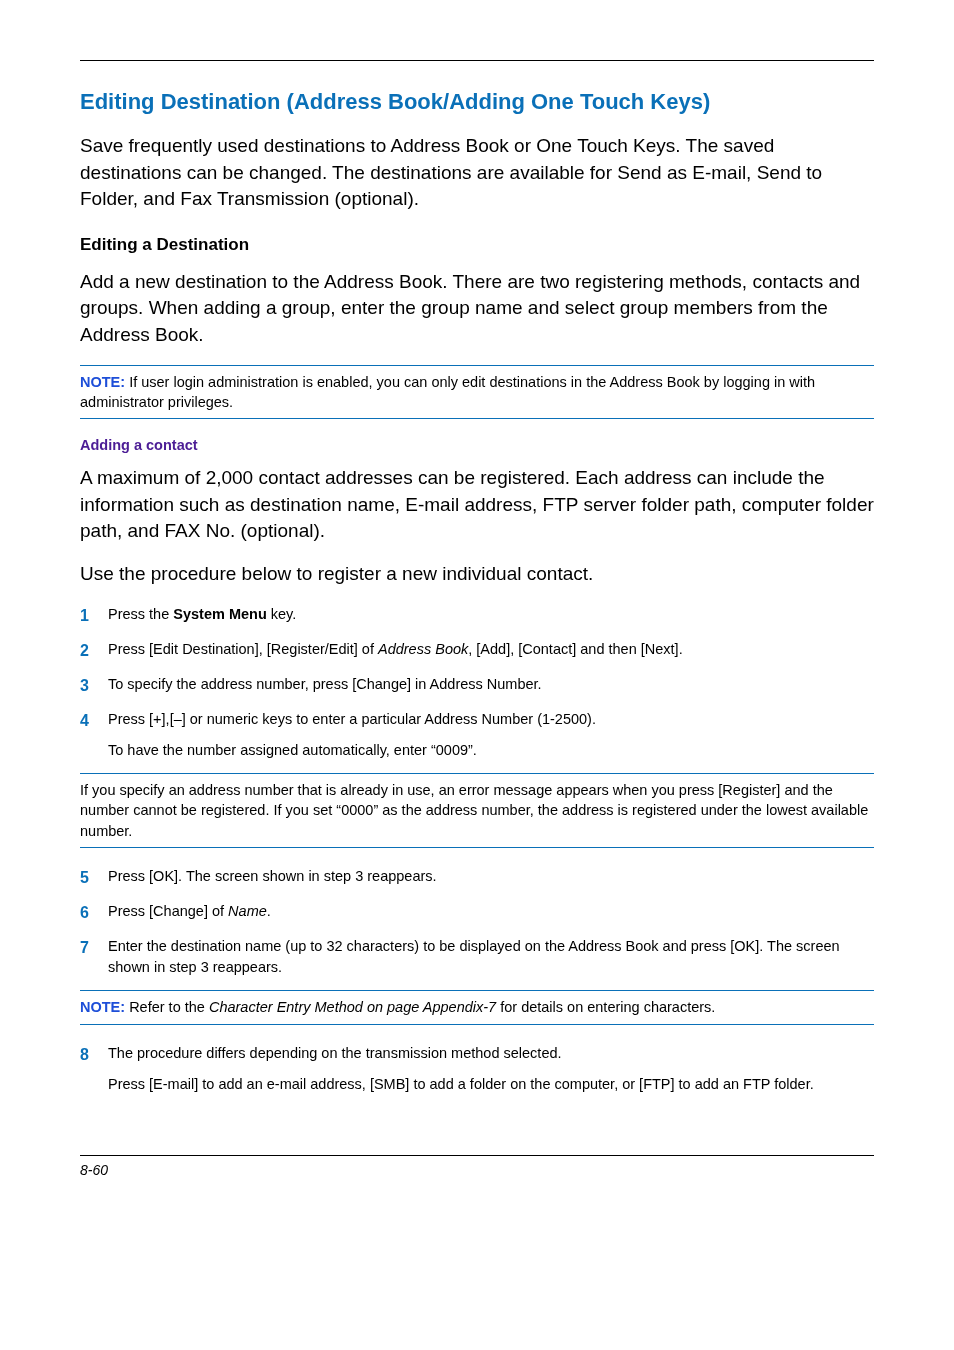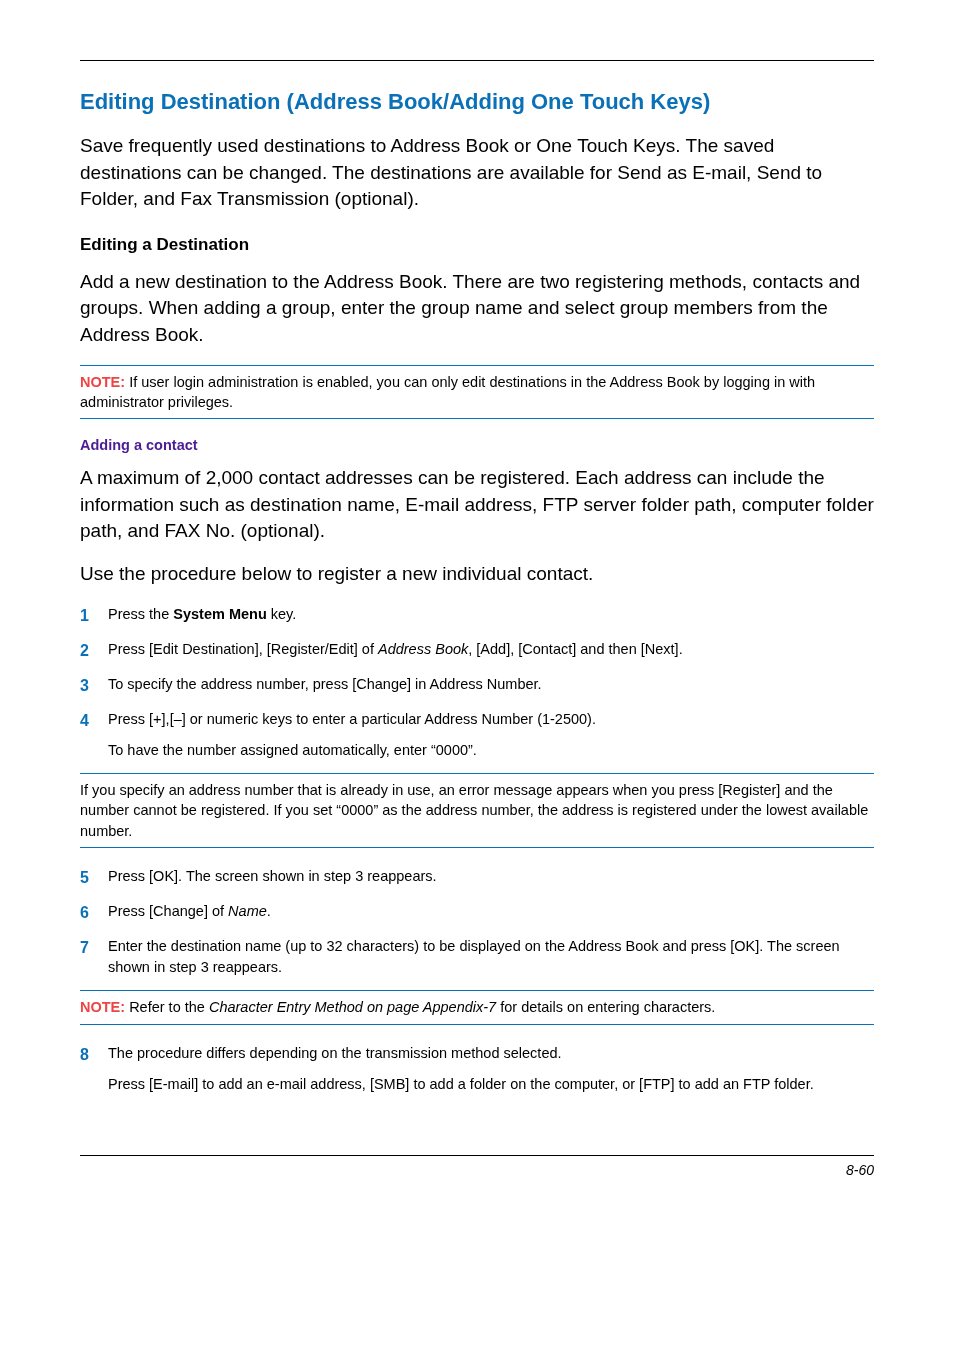--- a/index.html
+++ b/index.html
@@ -41,21 +41,21 @@
   }
   .note-block {
     border-top: 1px solid #0a70b8;
     border-bottom: 1px solid #0a70b8;
     padding: 6px 0;
     margin: 10px 0 18px 0;
     font-size: 14.5px;
     line-height: 1.4;
   }
   .note-label {
-    color: #ef4444;
+    color: #1d4ed8;
     font-weight: bold;
   }
   h3.blue-sub {
     color: #4c1d95;
     font-size: 14.5px;
     font-weight: bold;
     margin: 18px 0 12px 0;
   }
   ol.steps {
     list-style: none;
@@ -79,21 +79,21 @@
   ol.steps > li .step-body {
     flex: 1;
   }
   .step-body p {
     margin: 0 0 10px 0;
   }
   .step-body p:last-child {
     margin-bottom: 0;
   }
   .footer {
-    text-align: right;
+    text-align: left;
     font-style: italic;
     font-size: 14px;
     border-top: 1px solid #000;
     padding-top: 6px;
     margin-top: 60px;
   }
   em.ital { font-style: italic; }
   strong.b { font-weight: bold; }
 </style>
 </head>
@@ -134,21 +134,21 @@
       </span>
     </li>
     <li>
       <span class="num">3</span>
       <span class="step-body">To specify the address number, press [Change] in Address Number.</span>
     </li>
     <li>
       <span class="num">4</span>
       <span class="step-body">
         <p>Press [+],[–] or numeric keys to enter a particular Address Number (1-2500).</p>
-        <p>To have the number assigned automatically, enter “0000”.</p>
+        <p>To have the number assigned automatically, enter “0009”.</p>
       </span>
     </li>
   </ol>
 
   <div class="note-block">
     <p style="margin:0;">If you specify an address number that is already in use, an error message appears when you press [Register] and the number cannot be registered. If you set “0000” as the address number, the address is registered under the lowest available number.</p>
   </div>
 
   <ol class="steps">
     <li>

